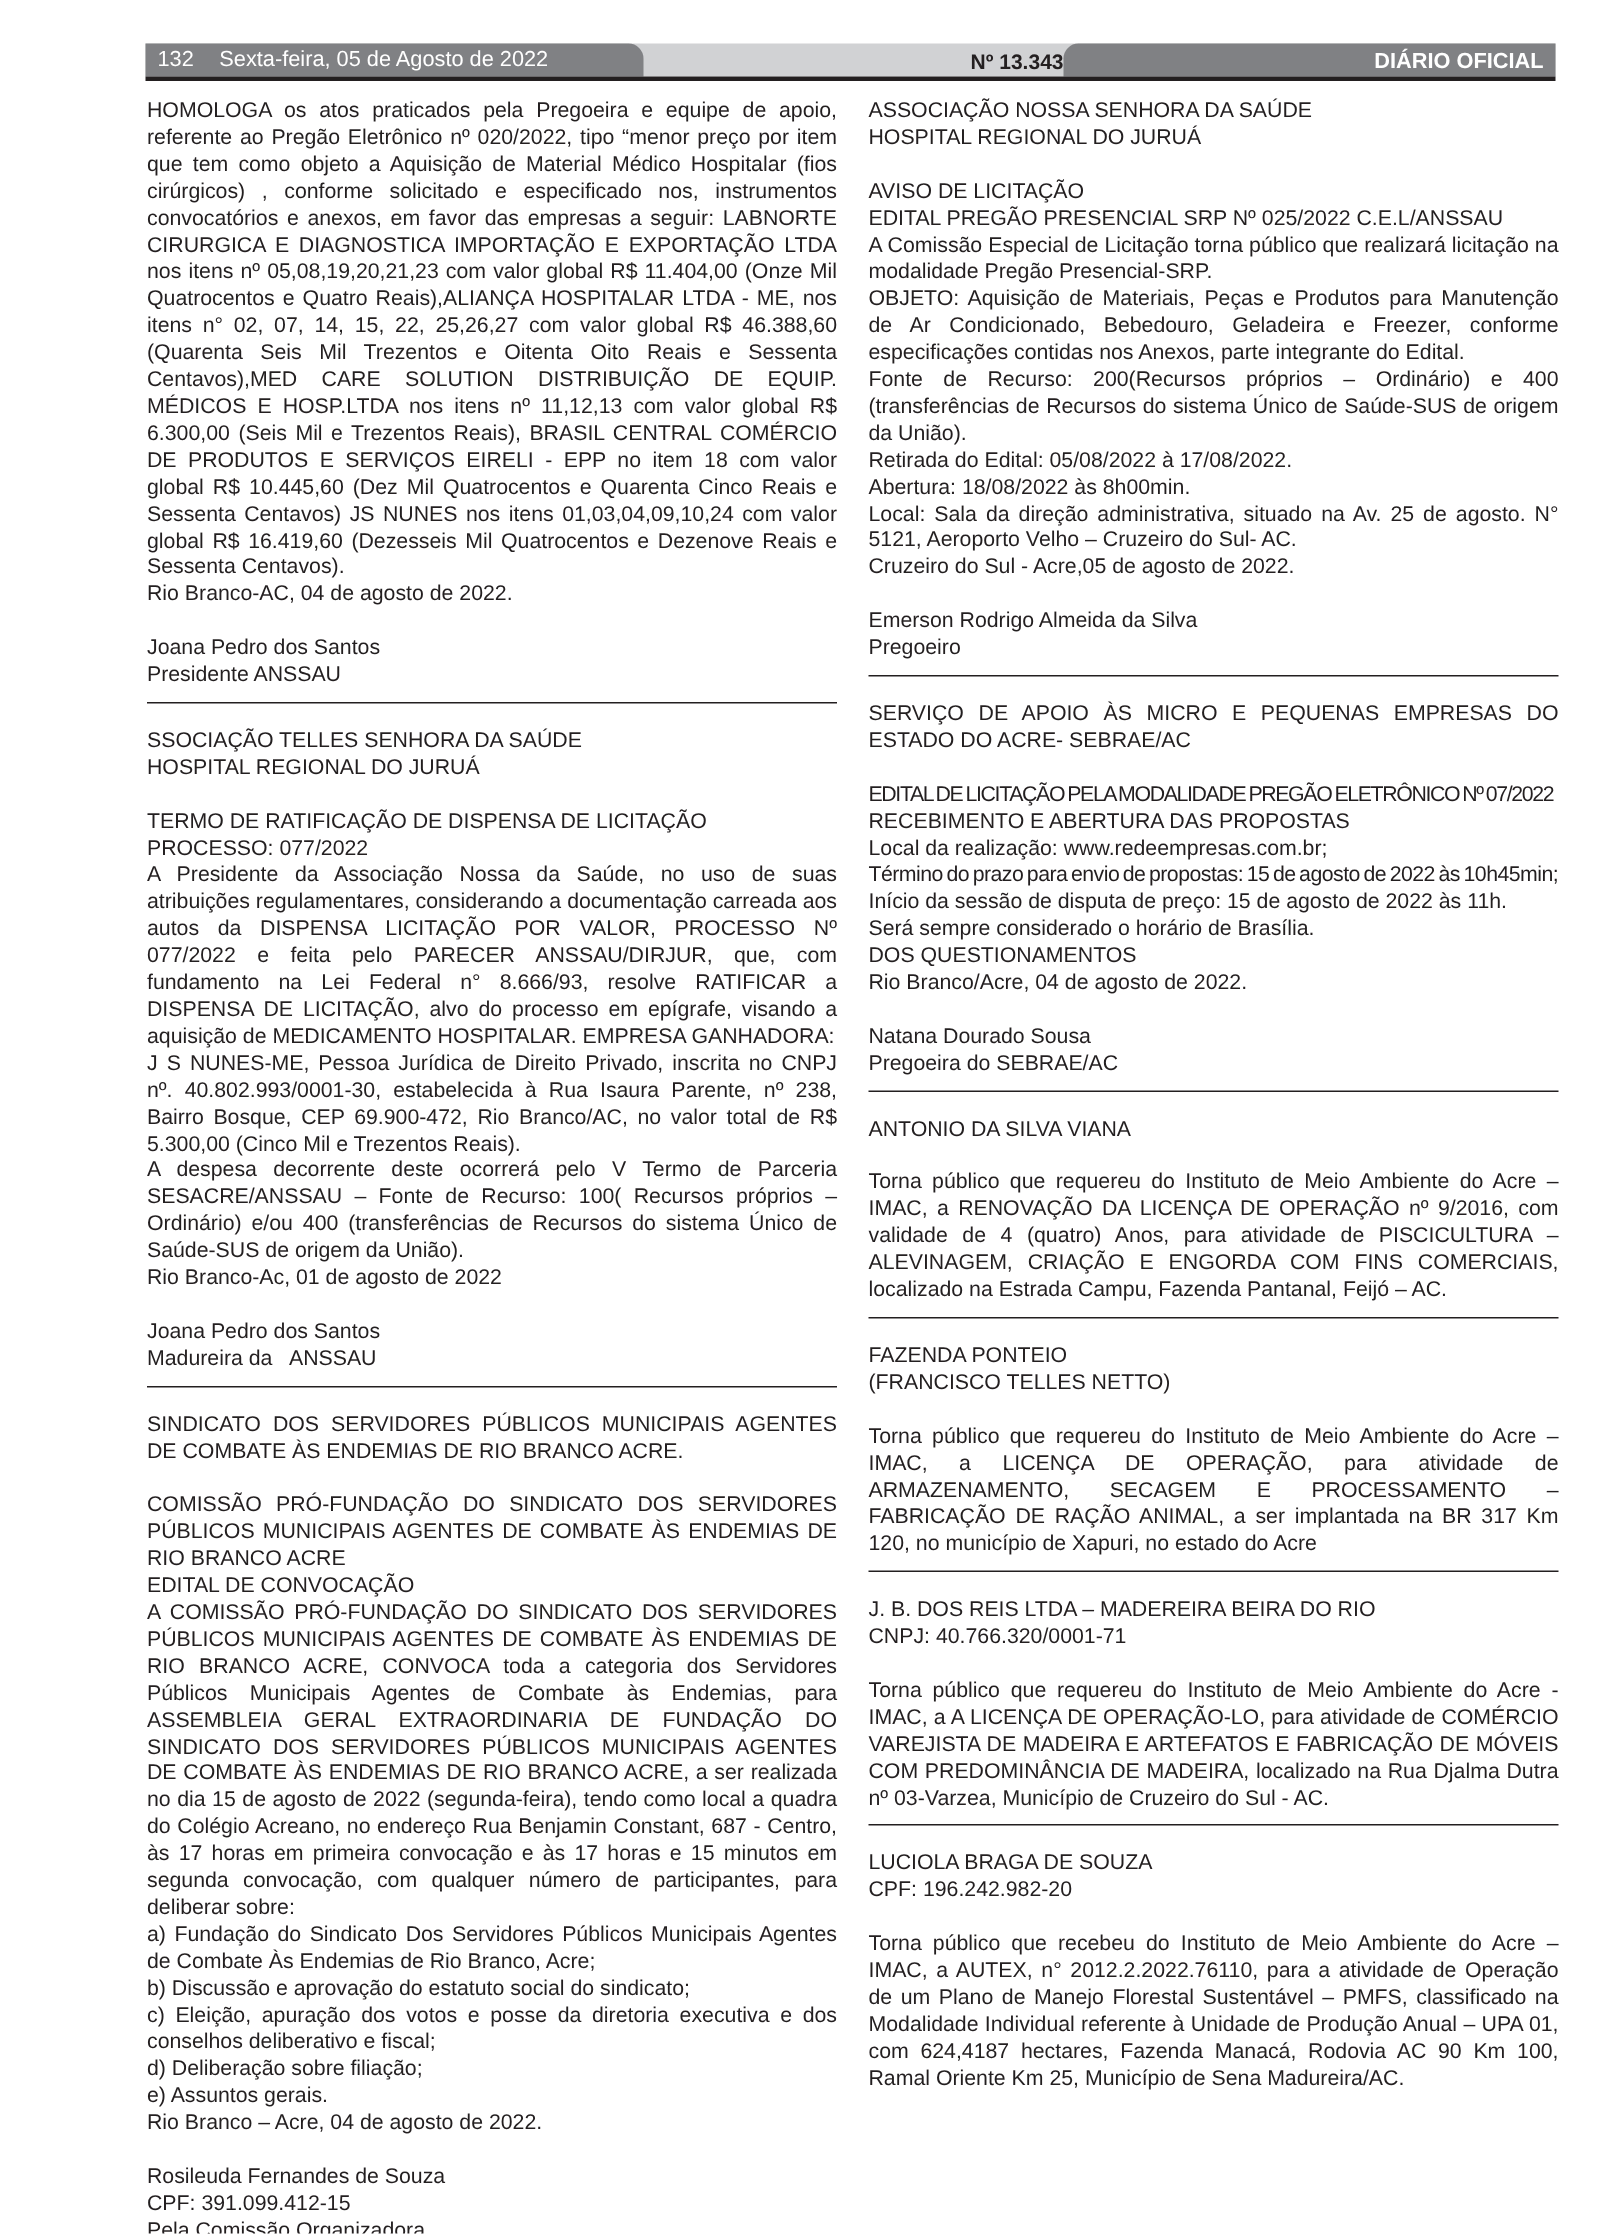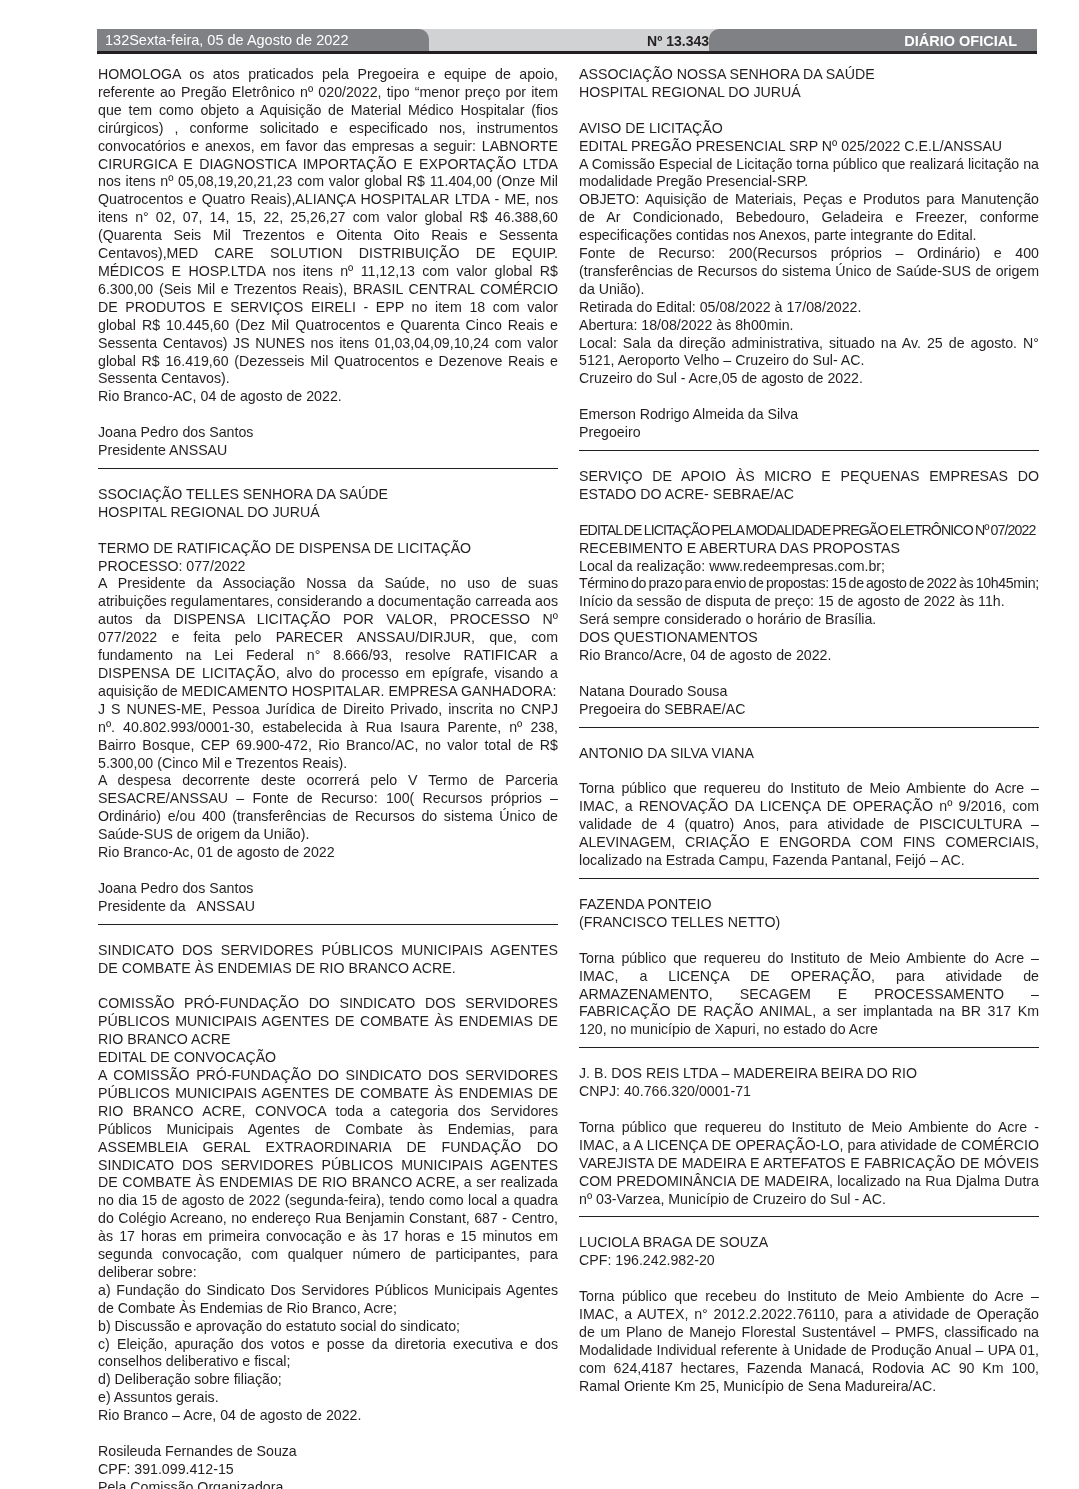--- a/index.html
+++ b/index.html
@@ -3,26 +3,26 @@
 <meta charset="utf-8">
 <style>
   html, body { margin: 0; padding: 0; background: #ffffff; }
   body { width: 1079px; height: 1489px; position: relative; overflow: hidden;
          font-family: "Liberation Sans", sans-serif; color: #231f20; }
   .header { position: absolute; left: 97px; top: 29px; width: 940px; height: 24px; }
   .hdr-bg { position: absolute; left: 0; top: 0; width: 100%; height: 22px; background: #d1d2d4; }
   .hdr-left { position: absolute; left: 0; top: 0; width: 332px; height: 22px; background: #808184;
               border-top-right-radius: 10px; color: #ffffff; font-size: 14.5px; line-height: 23px;
               padding-left: 8px; box-sizing: border-box; white-space: nowrap; }
-  .hdr-left .pg { margin-right: 0; }
+  .hdr-left .pg { margin-right: 17px; }
   .hdr-mid { position: absolute; left: 332px; width: 280px; top: 0; height: 22px; text-align: right;
              font-weight: bold; font-size: 14px; line-height: 24px; color: #231f20; }
   .hdr-right { position: absolute; left: 612px; top: 0; right: 0; height: 22px; background: #808184;
                border-top-left-radius: 10px; color: #ffffff; font-weight: bold; font-size: 14.5px;
-               line-height: 24px; text-align: right; padding-right: 20px; box-sizing: border-box; }
+               line-height: 24px; text-align: right; padding-right: 8px; box-sizing: border-box; }
   .hdr-rule { position: absolute; left: 0; top: 22px; width: 100%; height: 3px; background: #231f20; }
 
   .col { position: absolute; top: 66px; width: 460px; font-size: 14.2px; line-height: 17.9px; }
   .col.left { left: 98px; }
   .col.right { left: 579px; }
   .p { margin: 0; text-align: justify; text-align-last: left; }
   .gap { height: 17.9px; }
   .rule { border: 0; border-top: 1.5px solid #231f20; margin: 8px 0 17px 0; height: 0; }
   .cond { letter-spacing: -0.9px; word-spacing: -1px; }
   .cond2 { letter-spacing: -0.35px; word-spacing: -1.2px; }
@@ -55,21 +55,21 @@
     <p class="p">HOSPITAL REGIONAL DO JURUÁ</p>
     <div class="gap"></div>
     <p class="p">TERMO DE RATIFICAÇÃO DE DISPENSA DE LICITAÇÃO</p>
     <p class="p">PROCESSO: 077/2022</p>
     <p class="p">A Presidente da Associação Nossa da Saúde, no uso de suas atribuições regulamentares, considerando a documentação carreada aos autos da DISPENSA LICITAÇÃO POR VALOR, PROCESSO Nº 077/2022 e feita pelo PARECER ANSSAU/DIRJUR,  que, com fundamento na Lei Federal n° 8.666/93, resolve RATIFICAR a DISPENSA DE LICITAÇÃO, alvo do processo em epígrafe,  visando a  aquisição  de  MEDICAMENTO HOSPITALAR. EMPRESA GANHADORA:</p>
     <p class="p">J S NUNES-ME, Pessoa Jurídica de Direito Privado, inscrita no CNPJ nº. 40.802.993/0001-30, estabelecida à Rua Isaura Parente, nº 238, Bairro Bosque, CEP 69.900-472, Rio Branco/AC, no valor total de R$ 5.300,00 (Cinco Mil e Trezentos Reais).</p>
     <p class="p">A despesa decorrente deste ocorrerá pelo V Termo de Parceria SESACRE/ANSSAU – Fonte de Recurso: 100( Recursos próprios – Ordinário) e/ou  400 (transferências de Recursos do sistema Único de Saúde-SUS de origem da União).</p>
     <p class="p">Rio Branco-Ac, 01 de agosto de 2022</p>
     <div class="gap"></div>
     <p class="p">Joana Pedro dos Santos</p>
-    <p class="p" style="white-space:pre">Presidente da   ANSSAU</p>
+    <p class="p" style="white-space:pre">Madureira da   ANSSAU</p>
   </section>
   <hr class="rule">
 
   <section>
     <p class="p">SINDICATO DOS SERVIDORES PÚBLICOS MUNICIPAIS AGENTES DE COMBATE ÀS ENDEMIAS DE RIO BRANCO ACRE.</p>
     <div class="gap"></div>
     <p class="p">COMISSÃO PRÓ-FUNDAÇÃO DO SINDICATO DOS SERVIDORES PÚBLICOS MUNICIPAIS AGENTES DE COMBATE ÀS ENDEMIAS DE RIO BRANCO ACRE</p>
     <p class="p">EDITAL DE CONVOCAÇÃO</p>
     <p class="p">A COMISSÃO PRÓ-FUNDAÇÃO DO SINDICATO DOS SERVIDORES PÚBLICOS MUNICIPAIS AGENTES DE COMBATE ÀS ENDEMIAS DE RIO BRANCO ACRE, CONVOCA toda a categoria dos Servidores Públicos Municipais Agentes de Combate às Endemias, para ASSEMBLEIA GERAL EXTRAORDINARIA DE FUNDAÇÃO DO SINDICATO DOS SERVIDORES PÚBLICOS MUNICIPAIS AGENTES DE COMBATE ÀS ENDEMIAS DE RIO BRANCO ACRE, a ser realizada no dia 15 de agosto de 2022 (segunda-feira), tendo como local a quadra do Colégio Acreano, no endereço Rua Benjamin Constant, 687 - Centro, às 17 horas em primeira convocação e às 17 horas e 15  minutos em segunda convocação, com qualquer número de participantes, para deliberar sobre:</p>
     <p class="p">a) Fundação do Sindicato Dos Servidores Públicos Municipais Agentes de Combate Às Endemias de Rio Branco, Acre;</p>

